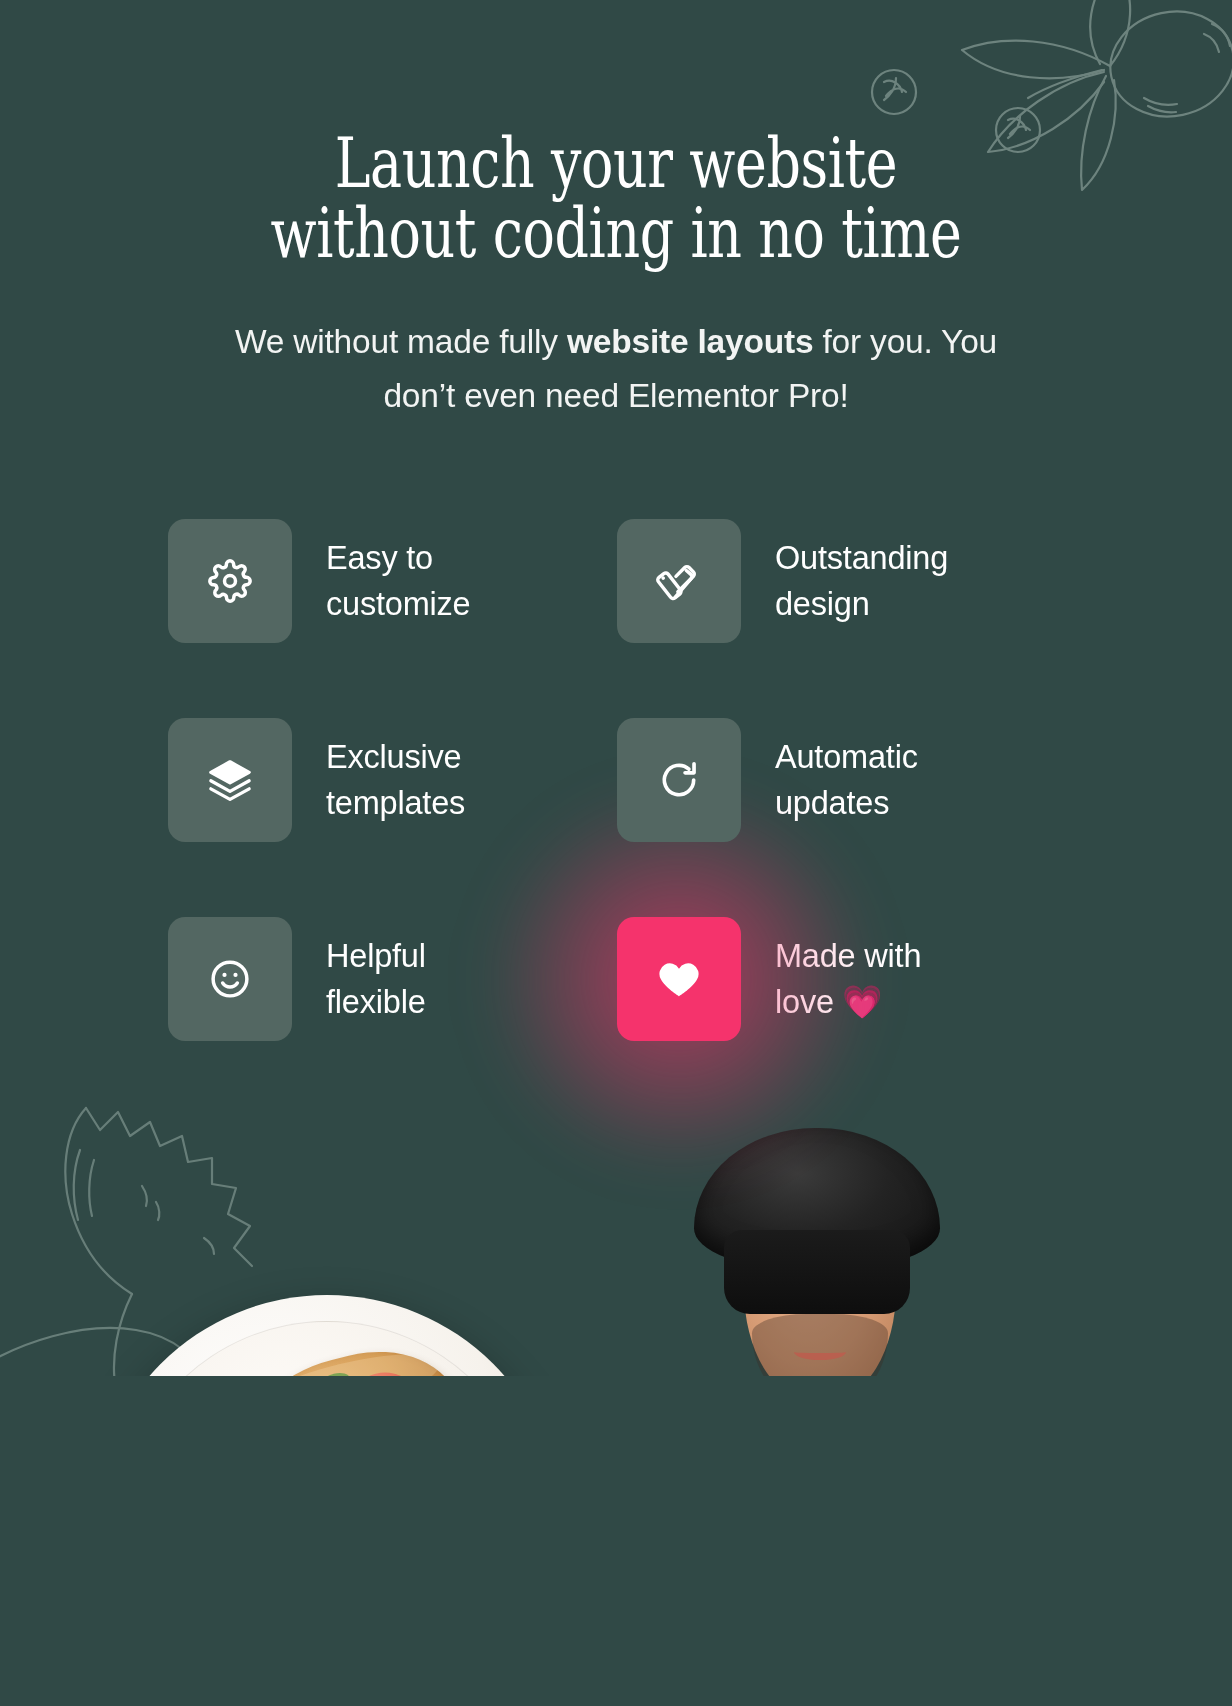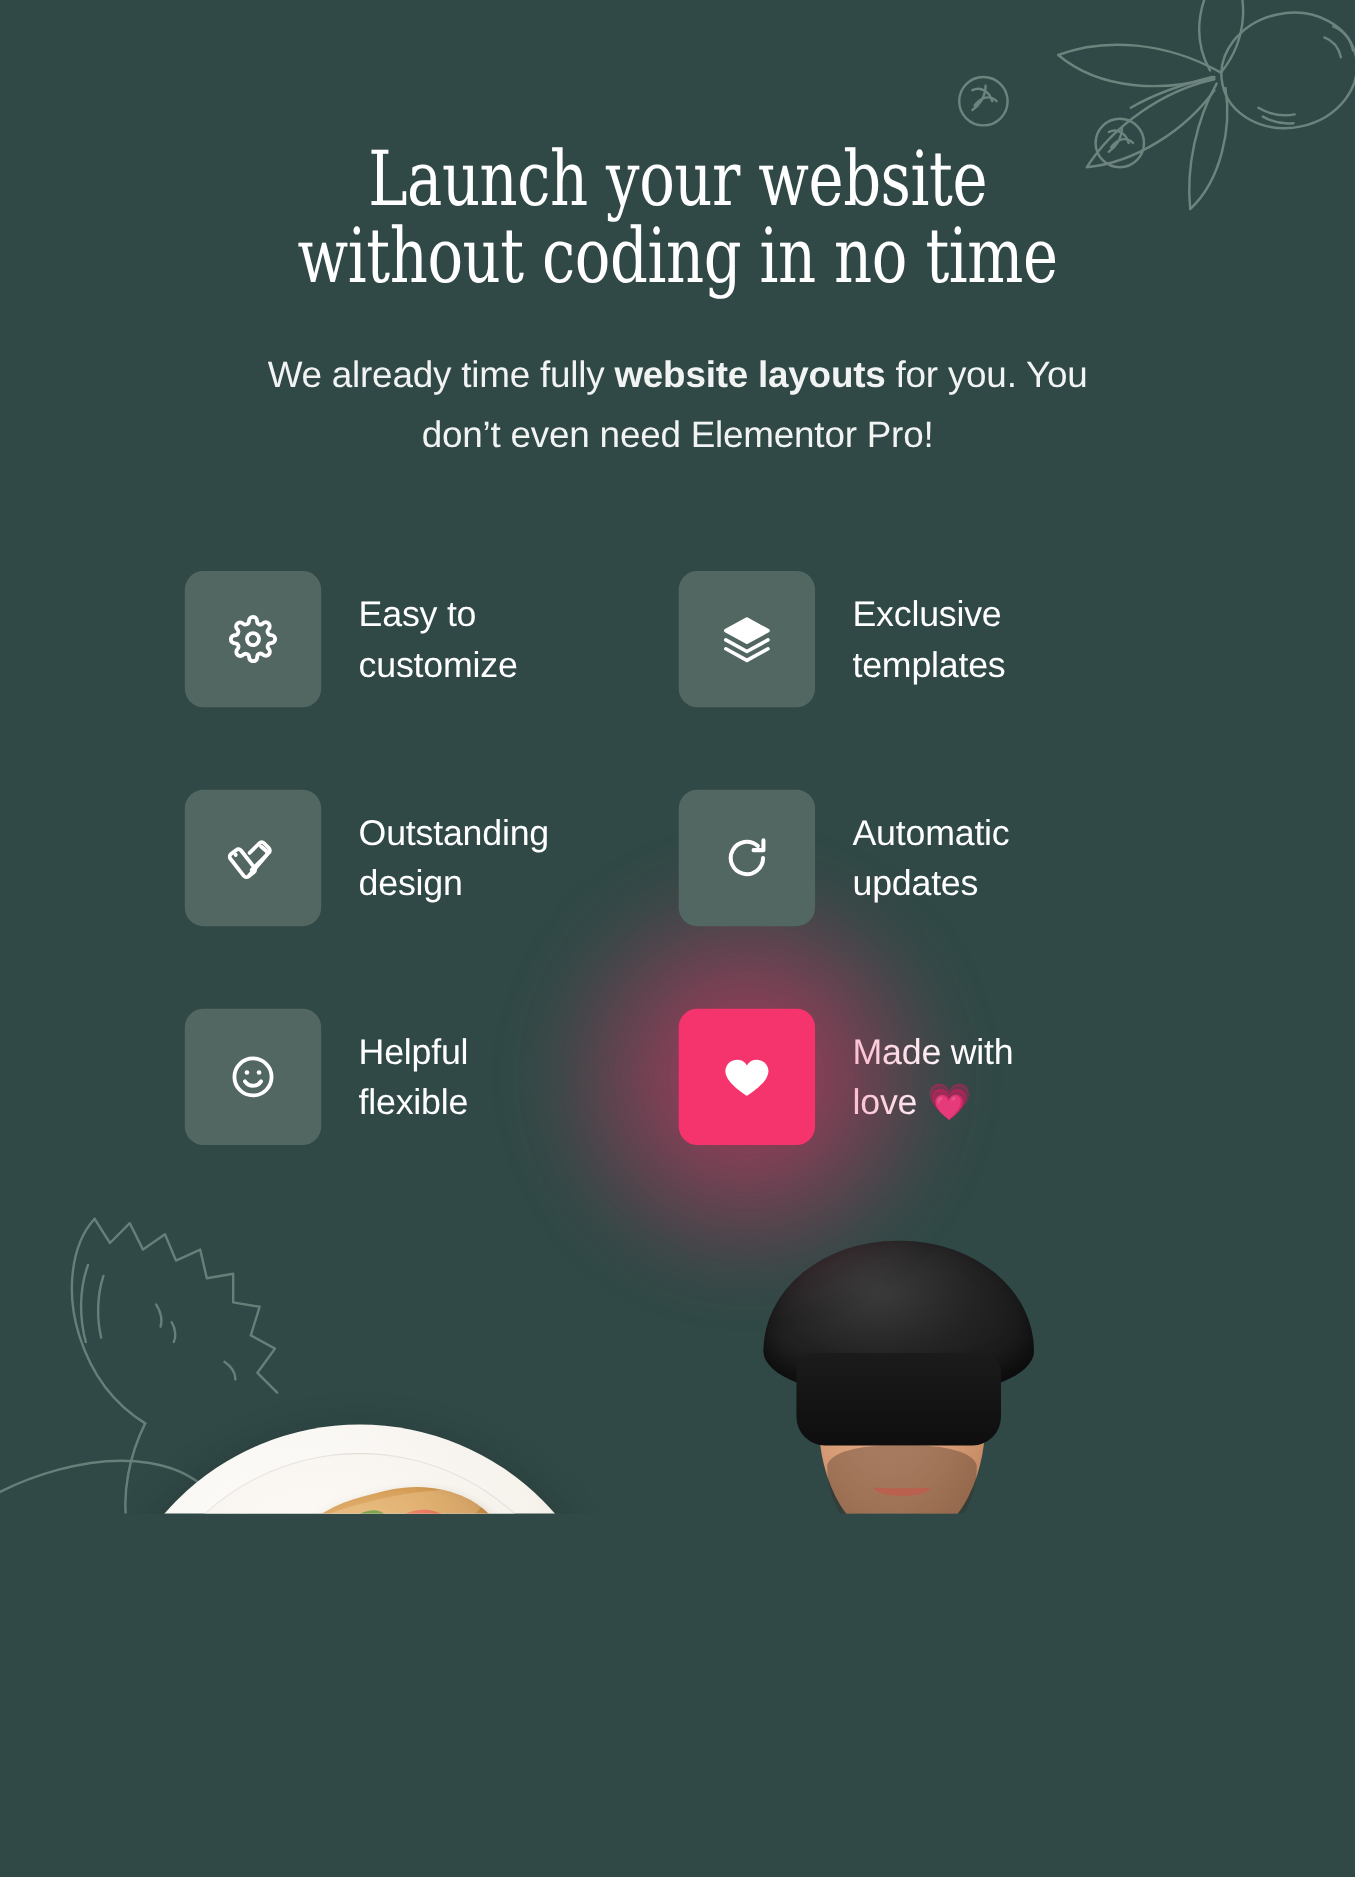--- a/index.html
+++ b/index.html
@@ -333,65 +333,65 @@
     <path d="M296 134 c9 5 19 7 28 6"></path>
     <circle cx="42" cy="120" r="22"></circle>
     <path d="M32 110 c8 -4 16 2 18 10 M34 124 c6 -8 14 -10 20 -4 M44 106 c0 10 -6 18 -12 22"></path>
     <circle cx="166" cy="158" r="22"></circle>
     <path d="M156 148 c8 -4 16 2 18 10 M158 162 c6 -8 14 -10 20 -4 M168 144 c0 10 -6 18 -12 22"></path>
   </svg>
 
   <div class="hero">
     <h1 class="headline">Launch your website
 without coding in no time</h1>
-    <p class="subhead"><span>We already time fully </span><b>website layouts</b><span> for you. You don’t even need Elementor Pro!</span></p>
+    <p class="subhead"><span>We without made fully </span><b>website layouts</b><span> for you. You don’t even need Elementor Pro!</span></p>
   </div>
 
   <div class="features">
 
     <div class="feature">
       <div class="feature-icon">
         <span>
           <svg width="44" height="44" viewBox="0 0 24 24" fill="none" stroke="#fff" stroke-width="1.9" stroke-linecap="round" stroke-linejoin="round">
             <circle cx="12" cy="12" r="3"></circle>
             <path d="M19.4 15a1.65 1.65 0 0 0 .33 1.82l.06.06a2 2 0 1 1-2.83 2.83l-.06-.06a1.65 1.65 0 0 0-1.82-.33 1.65 1.65 0 0 0-1 1.51V21a2 2 0 1 1-4 0v-.09A1.65 1.65 0 0 0 9 19.4a1.65 1.65 0 0 0-1.82.33l-.06.06a2 2 0 1 1-2.83-2.83l.06-.06a1.65 1.65 0 0 0 .33-1.82 1.65 1.65 0 0 0-1.51-1H3a2 2 0 1 1 0-4h.09A1.65 1.65 0 0 0 4.6 9a1.65 1.65 0 0 0-.33-1.82l-.06-.06a2 2 0 1 1 2.83-2.83l.06.06A1.65 1.65 0 0 0 9 4.6a1.65 1.65 0 0 0 1-1.51V3a2 2 0 1 1 4 0v.09a1.65 1.65 0 0 0 1 1.51 1.65 1.65 0 0 0 1.82-.33l.06-.06a2 2 0 1 1 2.83 2.83l-.06.06A1.65 1.65 0 0 0 19.4 9v0a1.65 1.65 0 0 0 1.51 1H21a2 2 0 1 1 0 4h-.09a1.65 1.65 0 0 0-1.51 1z"></path>
           </svg>
         </span>
       </div>
       <div class="feature-label">Easy to
 customize</div>
-    </div>
-
-    <div class="feature">
-      <div class="feature-icon">
-        <span>
-          <svg width="46" height="46" viewBox="0 0 24 24" fill="#fff" stroke="#fff" stroke-width="1.7" stroke-linecap="round" stroke-linejoin="round">
-            <polygon points="12,2.5 22,8 12,13.5 2,8"></polygon>
-            <polyline points="2,12.4 12,17.9 22,12.4" fill="none"></polyline>
-            <polyline points="2,16.6 12,22.1 22,16.6" fill="none"></polyline>
-          </svg>
-        </span>
-      </div>
-      <div class="feature-label">Exclusive
-templates</div>
     </div>
 
     <div class="feature">
       <div class="feature-icon">
         <span>
           <svg width="46" height="46" viewBox="0 0 24 24" fill="none" stroke="#fff" stroke-width="1.8" stroke-linecap="round" stroke-linejoin="round">
             <path d="M3.5 19.5V9.2a1.6 1.6 0 0 1 1.6-1.6h3.2a1.6 1.6 0 0 1 1.6 1.6v10.3a1.6 1.6 0 0 1-1.6 1.6H5.1a1.6 1.6 0 0 1-1.6-1.6z" transform="rotate(-38 7 14)"></path>
             <path d="M9.8 20.3 18.4 11a1.6 1.6 0 0 0-.06-2.26l-2.3-2.12" transform="rotate(-2 13 13)"></path>
             <path d="M6.6 10.2a.95.95 0 1 0 0-1.9.95.95 0 0 0 0 1.9z" fill="#fff" stroke="none" transform="rotate(-38 7 14)"></path>
             <path d="M10.4 9.6 15 5a1.6 1.6 0 0 1 2.26 0l2.26 2.26a1.6 1.6 0 0 1 0 2.26l-8.1 8.1"></path>
           </svg>
         </span>
       </div>
       <div class="feature-label">Outstanding
 design</div>
+    </div>
+
+    <div class="feature">
+      <div class="feature-icon">
+        <span>
+          <svg width="46" height="46" viewBox="0 0 24 24" fill="#fff" stroke="#fff" stroke-width="1.7" stroke-linecap="round" stroke-linejoin="round">
+            <polygon points="12,2.5 22,8 12,13.5 2,8"></polygon>
+            <polyline points="2,12.4 12,17.9 22,12.4" fill="none"></polyline>
+            <polyline points="2,16.6 12,22.1 22,16.6" fill="none"></polyline>
+          </svg>
+        </span>
+      </div>
+      <div class="feature-label">Exclusive
+templates</div>
     </div>
 
     <div class="feature">
       <div class="feature-icon">
         <span>
           <svg width="44" height="44" viewBox="0 0 24 24" fill="none" stroke="#fff" stroke-width="2" stroke-linecap="round" stroke-linejoin="round">
             <path d="M20 12a8 8 0 1 1-2.6-5.9"></path>
             <polyline points="20.2,3.2 20.2,8.1 15.3,8.1"></polyline>
           </svg>
         </span>

